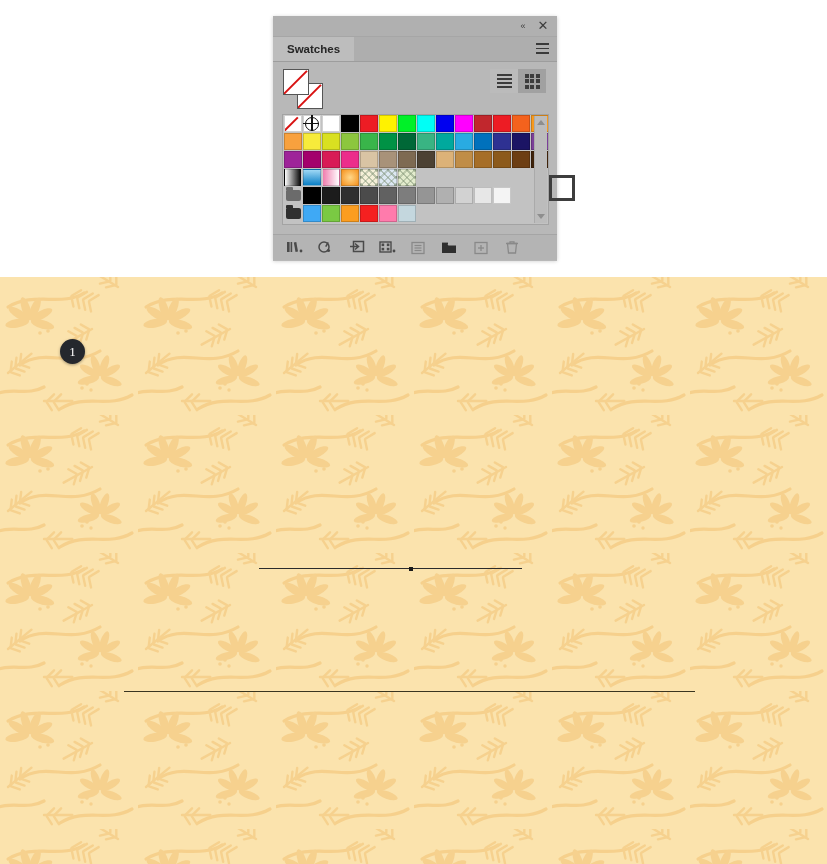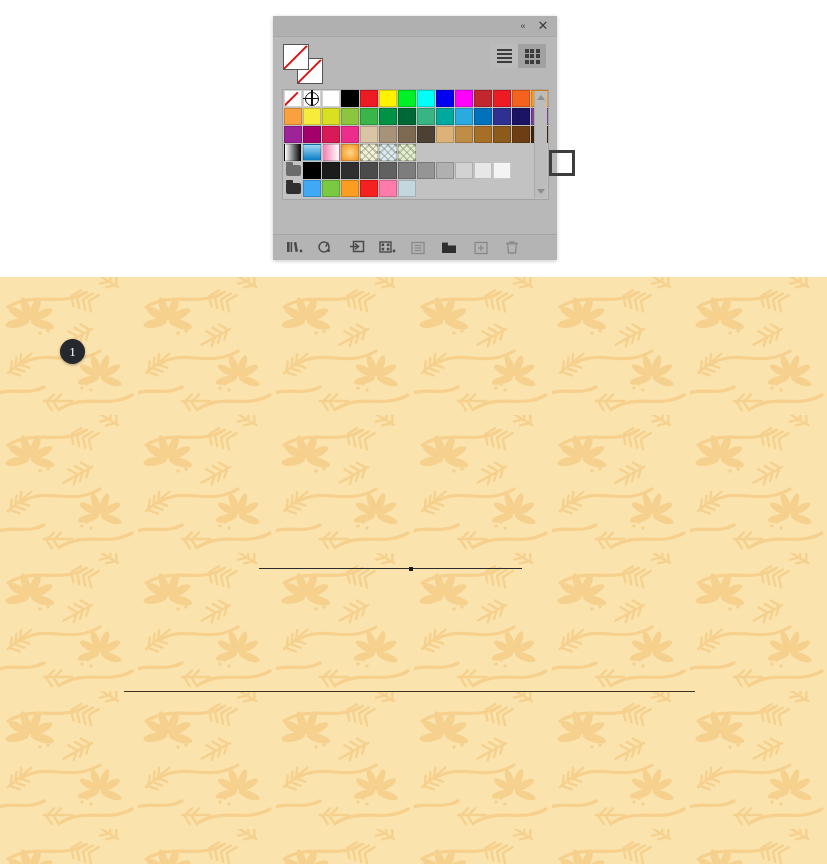--- a/index.html
+++ b/index.html
@@ -446,20 +446,28 @@
 
 <div id="annotation-badge">1</div>
 
 <div id="swatches-panel">
 
   <div id="panel-titlebar">
     <div class="titlebar-btn" id="collapse-btn">«</div>
     <div class="titlebar-btn" id="close-btn">✕</div>
   </div>
 
+  <div id="panel-tabstrip">
+    <div id="tab-swatches">Swatches</div>
+    <div id="panel-menu-icon">
+      <span></span>
+        <span></span>
+        <span></span>
+    </div>
+  </div>
 
   <div id="panel-body">
 
     <div id="fill-stroke">
       <div class="fs-box" id="stroke-box">
         <div class="none-slash"></div>
       </div>
       <div class="fs-box" id="fill-box">
         <div class="none-slash"></div>
       </div>

